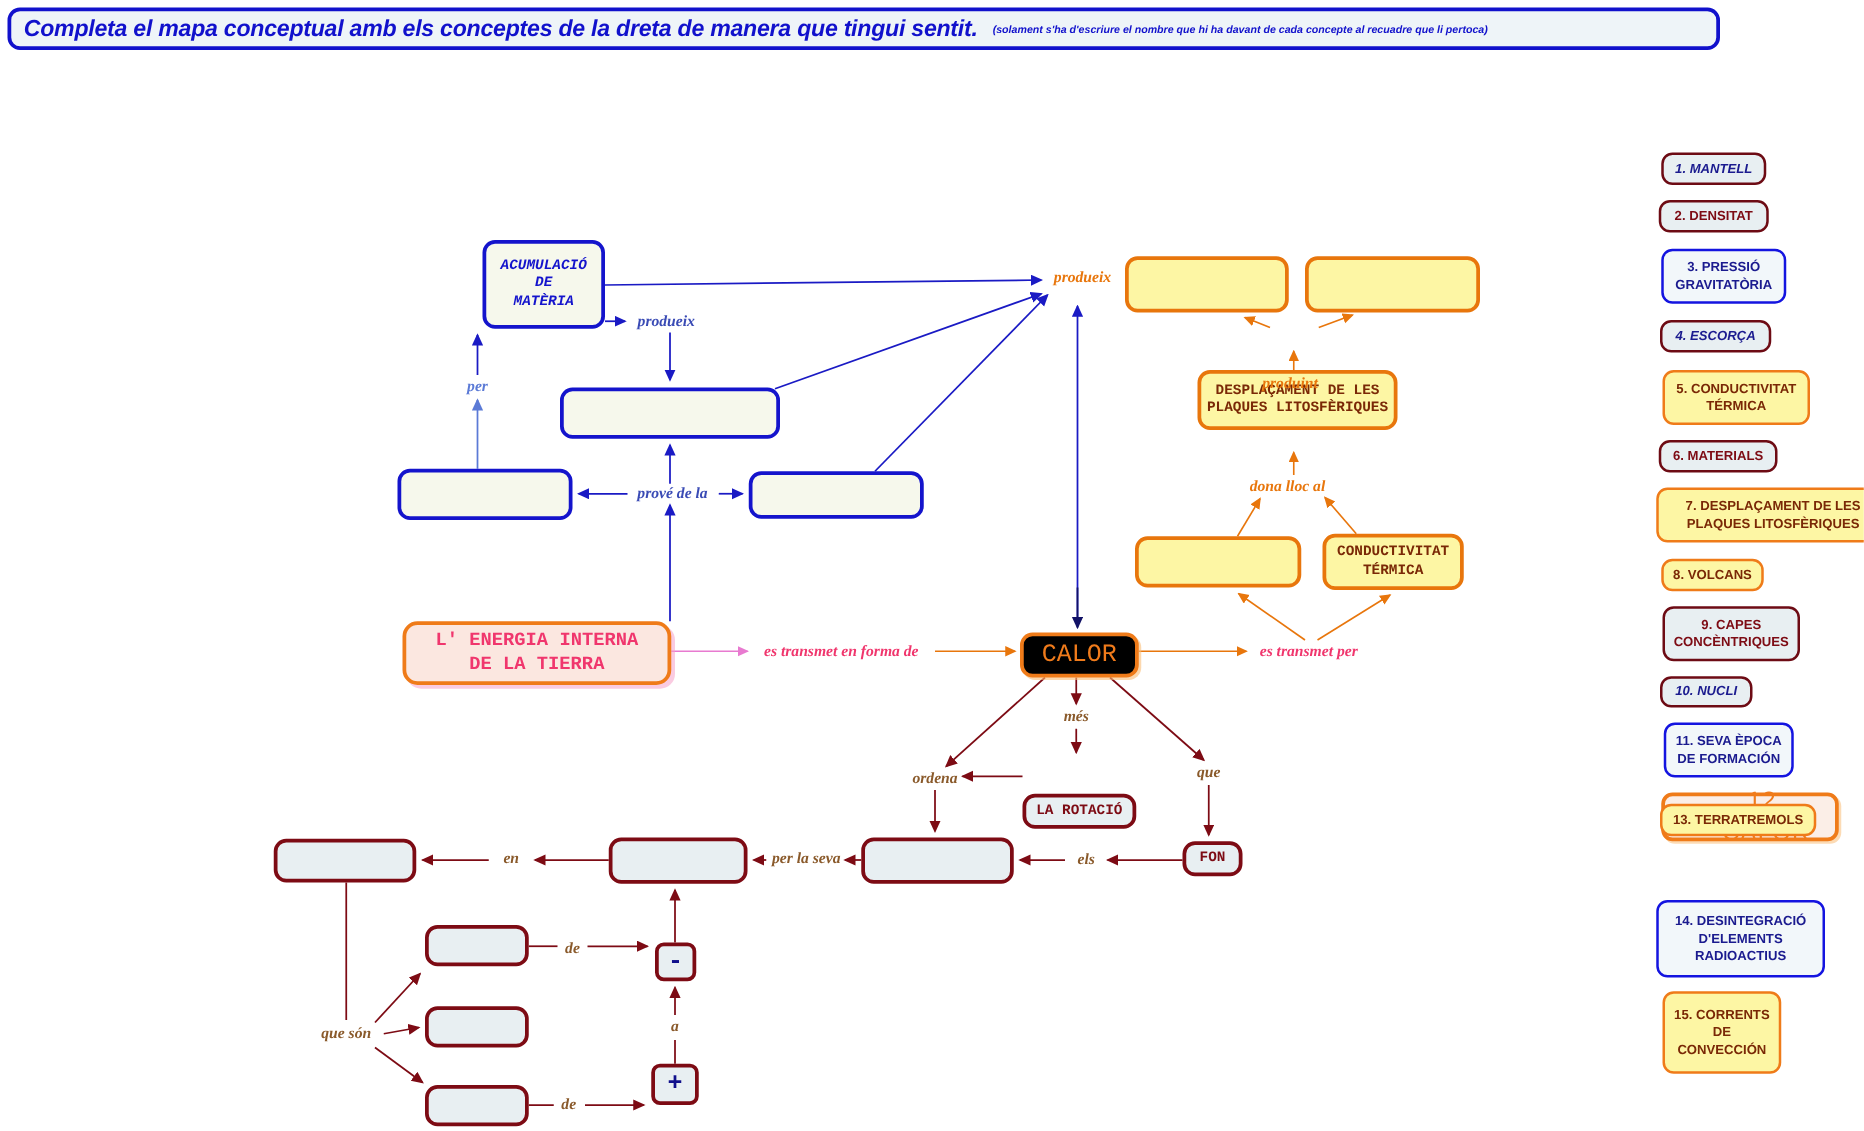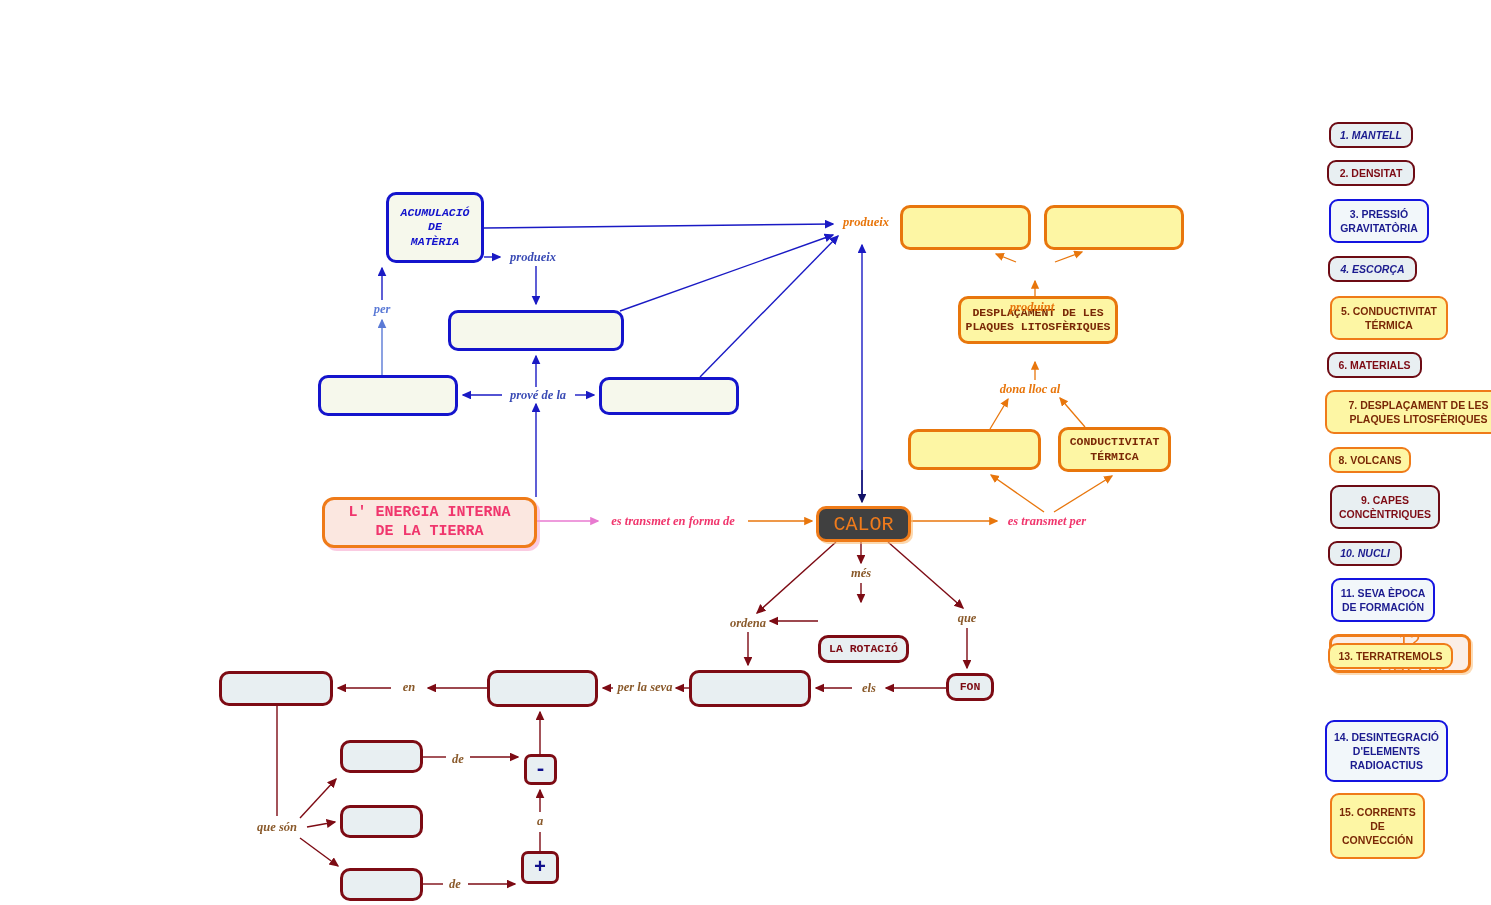--- a/index.html
+++ b/index.html
@@ -45,21 +45,21 @@
   .n-red{border:3px solid #7d0b14;background:#e8eff2;color:#7d0b14;font-size:11.5px;}
   .n-red-empty{border:3px solid #7d0b14;background:#e8eff2;}
 
   
   .n-energy{
     border:3px solid #ef7b19;background:#fbe7e0;color:#f0366d;
     font-size:15px;border-radius:12px;
     box-shadow:3px 3px 0 rgba(245,160,200,.55);
   }
   .n-calor{
-    border:3px solid #ef7b19;background:#404040;color:#f07b1b;
+    border:3px solid #ef7b19;background:#000000;color:#f07b1b;
     font-size:20px;font-weight:normal;border-radius:10px;
     box-shadow:2px 2px 0 rgba(250,190,120,.6);
   }
   .n-sign{border:3px solid #7d0b14;background:#e8eff2;color:#10108c;font-size:20px;border-radius:7px;}
 
   
   .elabel{
     position:absolute;font-family:"Liberation Serif", serif;font-style:italic;
     font-weight:bold;white-space:nowrap;transform:translate(-50%,-50%);
     font-size:12.5px;
@@ -86,20 +86,24 @@
     font-size:19px;font-weight:normal;letter-spacing:1px;
     box-shadow:2px 2px 0 rgba(250,190,120,.55);
     padding-left:32px;
   }
 </style>
 </head>
 <body>
 
 <div id="canvas">
 
+  <div class="title-bar">
+    <span class="title-main">Completa el mapa conceptual amb els conceptes de la dreta de manera que tingui sentit.</span>
+    <span class="title-sub">(solament s'ha d'escriure el nombre que hi ha davant de cada concepte al recuadre que li pertoca)</span>
+  </div>
 
   <svg class="edges" viewBox="0 0 1491 905">
     <defs>
       <marker id="ab" markerWidth="7" markerHeight="7" refX="6" refY="3.2" orient="auto">
         <path d="M0,0 L7,3.2 L0,6.4 z" fill="#1a1ac4"></path>
       </marker>
       <marker id="abl" markerWidth="7" markerHeight="7" refX="6" refY="3.2" orient="auto">
         <path d="M0,0 L7,3.2 L0,6.4 z" fill="#5b7ad6"></path>
       </marker>
       <marker id="ao" markerWidth="7" markerHeight="7" refX="6" refY="3.2" orient="auto">
@@ -339,21 +343,21 @@
       </div>
       <div class="side-item s-blue" style="left: 1331px; top: 578px; width: 104px; height: 44px;">
         <span>11. SEVA ÈPOCA<br>DE FORMACIÓN</span>
       </div>
       <div class="side-item s-calor" style="left: 1329px; top: 634px; width: 142px; height: 39px;">
         <span>12.  CALOR</span>
       </div>
       <div class="side-item s-orange" style="left: 1328px; top: 643px; width: 125px; height: 26px;">
         <span>13. TERRATREMOLS</span>
       </div>
-      <div class="side-item s-blue" style="left: 1325px; top: 720px; width: 123px; height: 62px;">
+      <div class="side-item s-blue" style="left: 1325px; top: 720px; width: 135px; height: 62px;">
         <span>14. DESINTEGRACIÓ<br>D'ELEMENTS<br>RADIOACTIUS</span>
       </div>
       <div class="side-item s-orange" style="left: 1330px; top: 793px; width: 95px; height: 66px;">
         <span>15. CORRENTS<br>DE<br>CONVECCIÓN</span>
       </div>
     </div>
 
 </div>
 
 </body></html>

